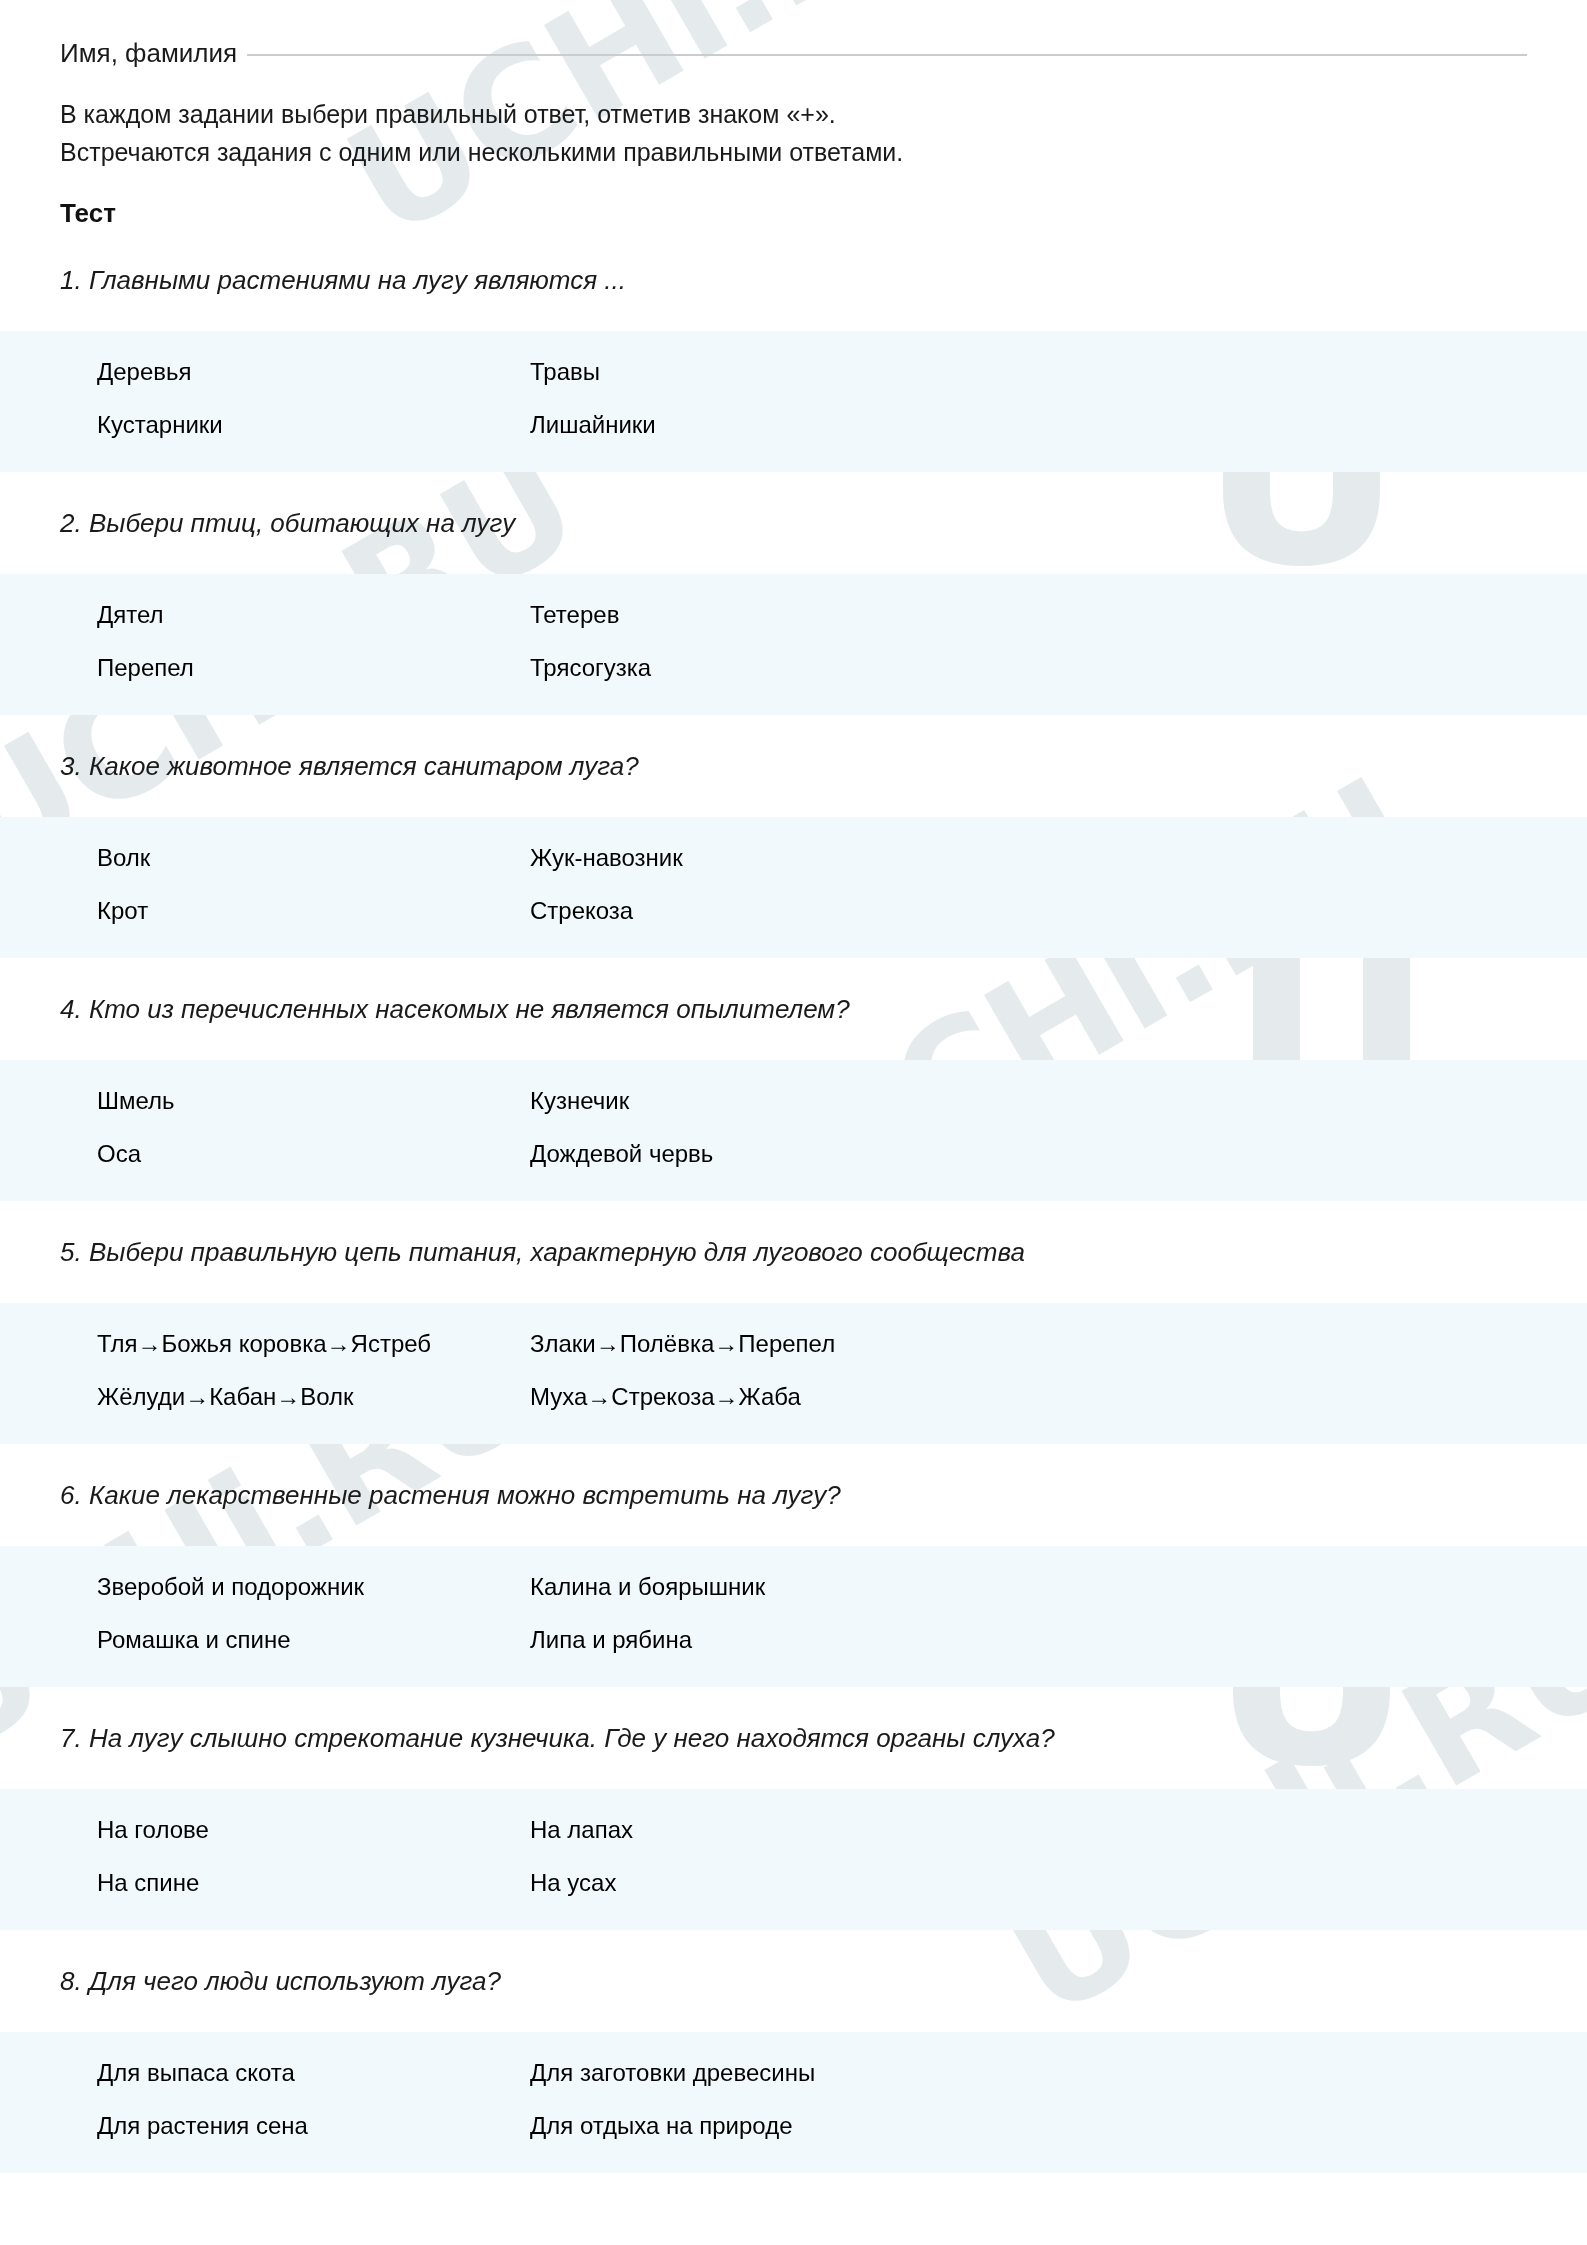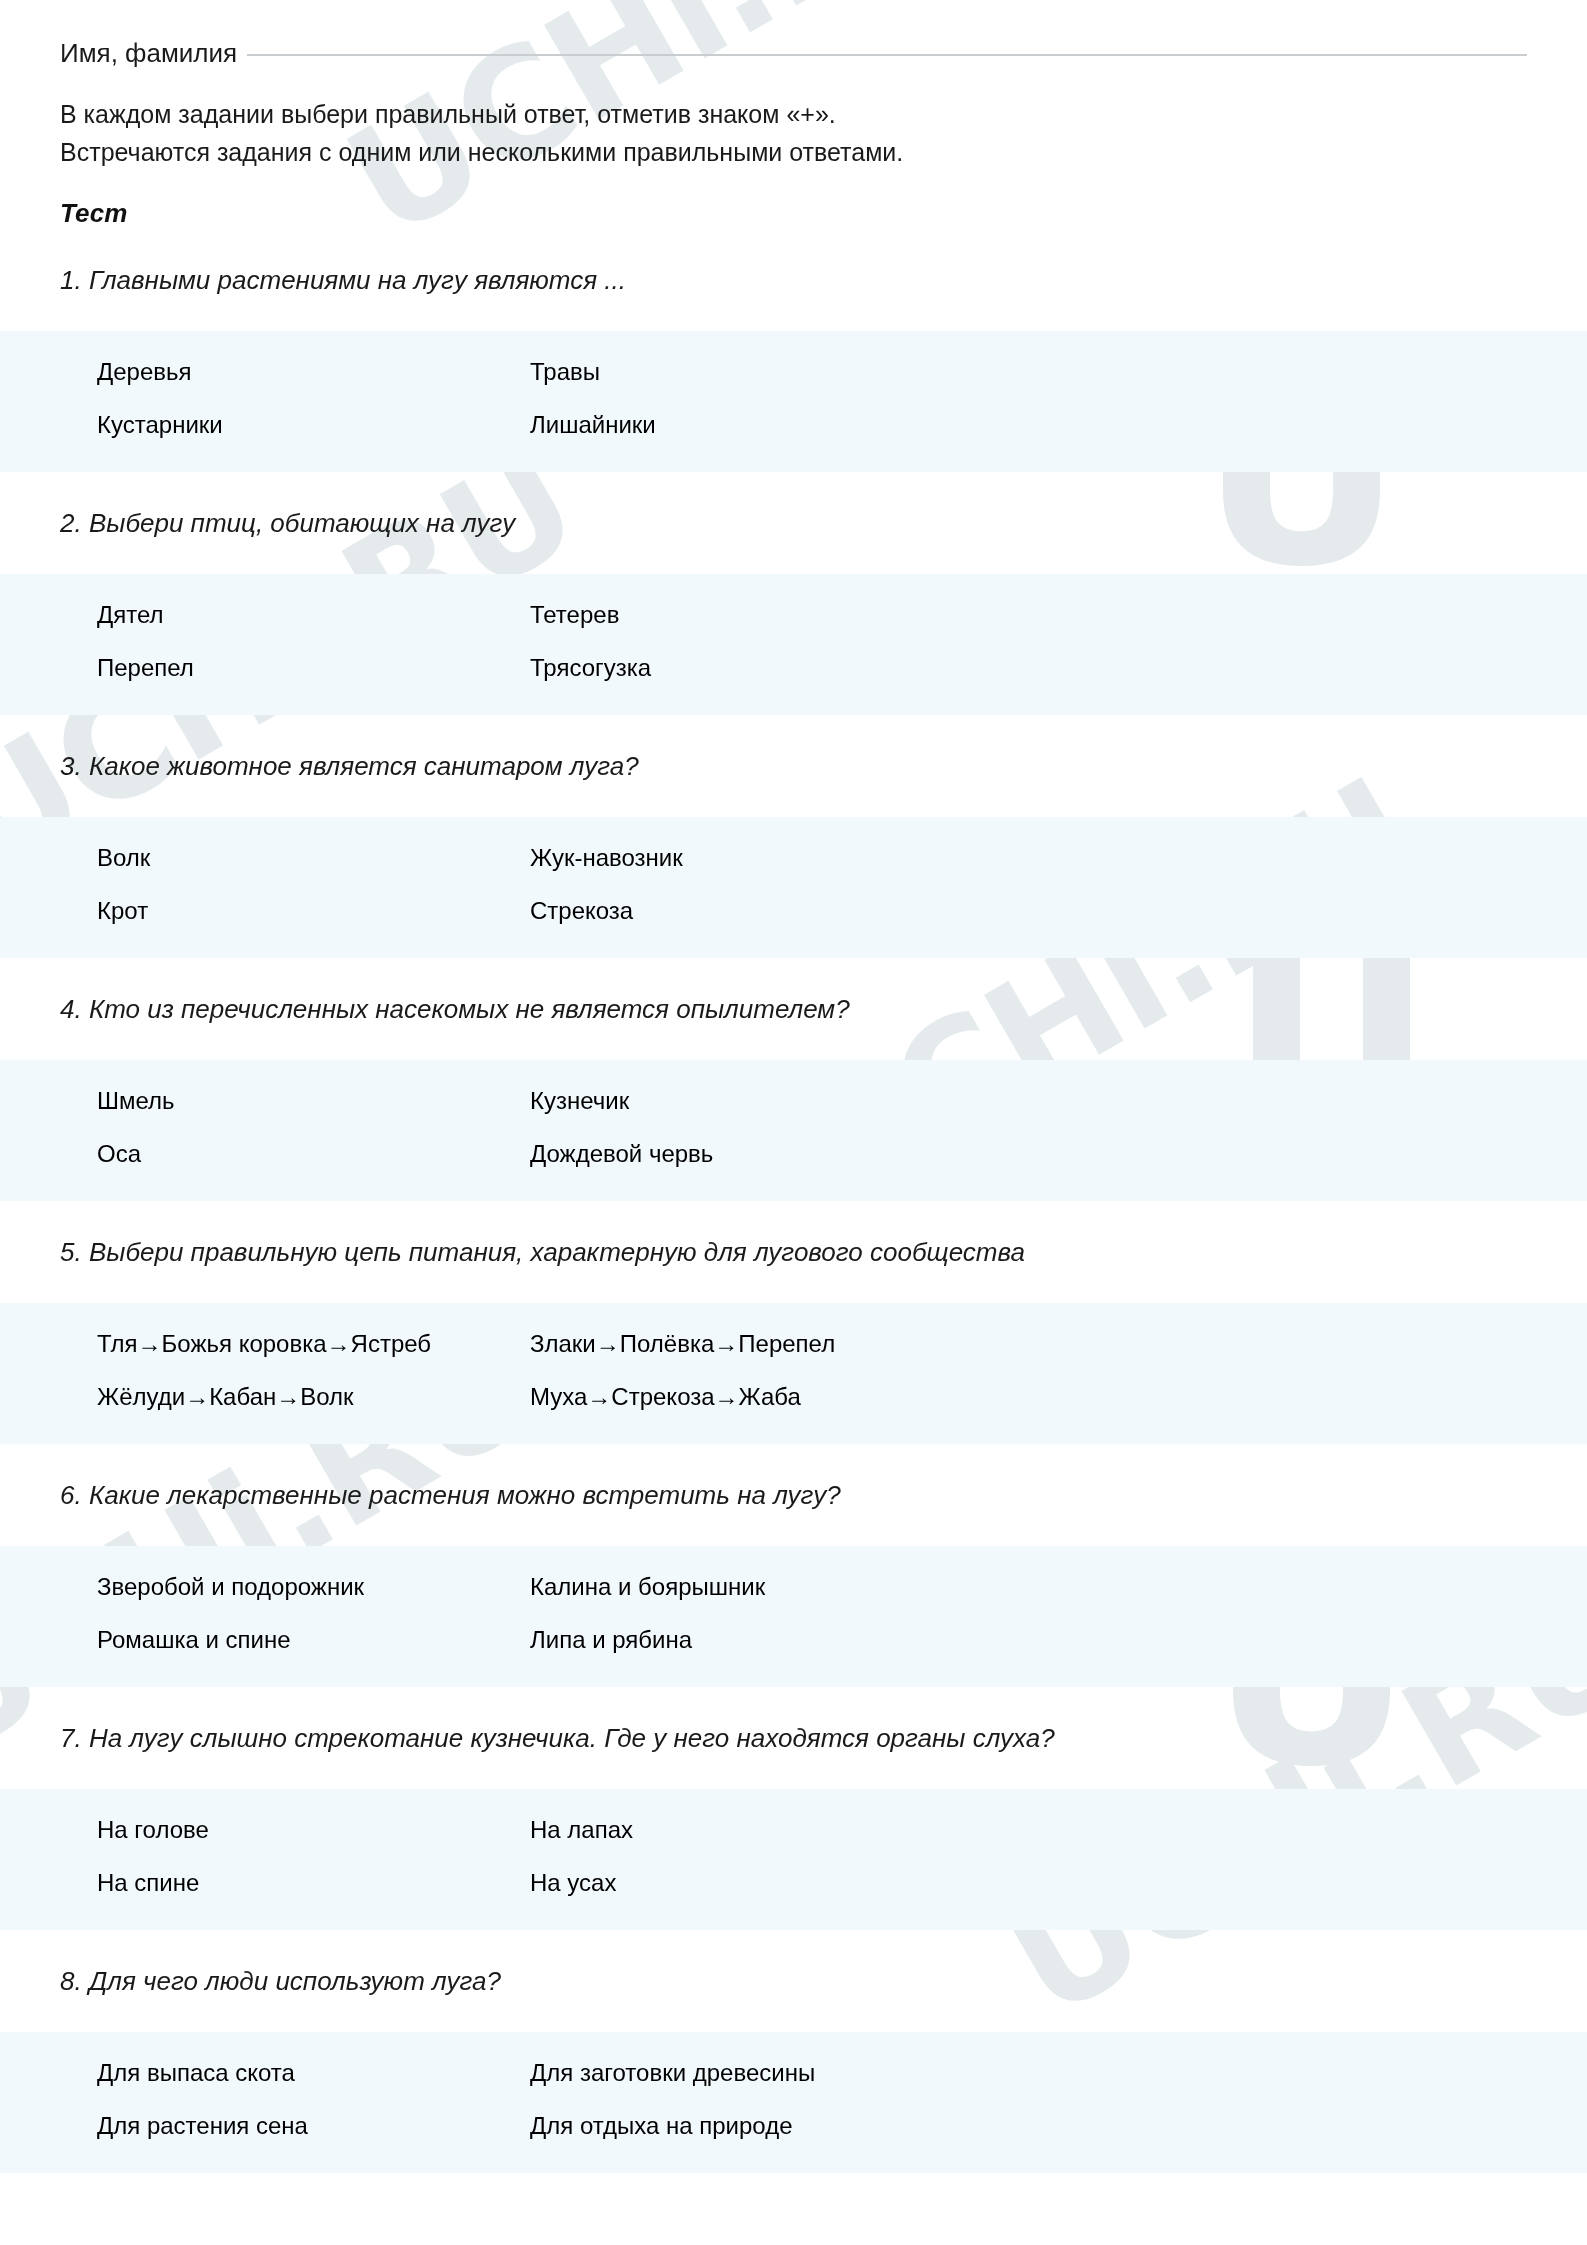--- a/index.html
+++ b/index.html
@@ -85,21 +85,20 @@
     font-size: 25px;
     line-height: 38px;
     color: #1a1a1a;
   }
 
   #test-heading {
     margin-top: 27px;
     font-size: 26px;
     font-weight: 700;
     color: #111111;
-    font-style: italic;
   }
 
   
   .question-block {
     margin-top: 0;
   }
   .question-text {
     font-size: 26px;
     line-height: 34px;
     color: #1a1a1a;

